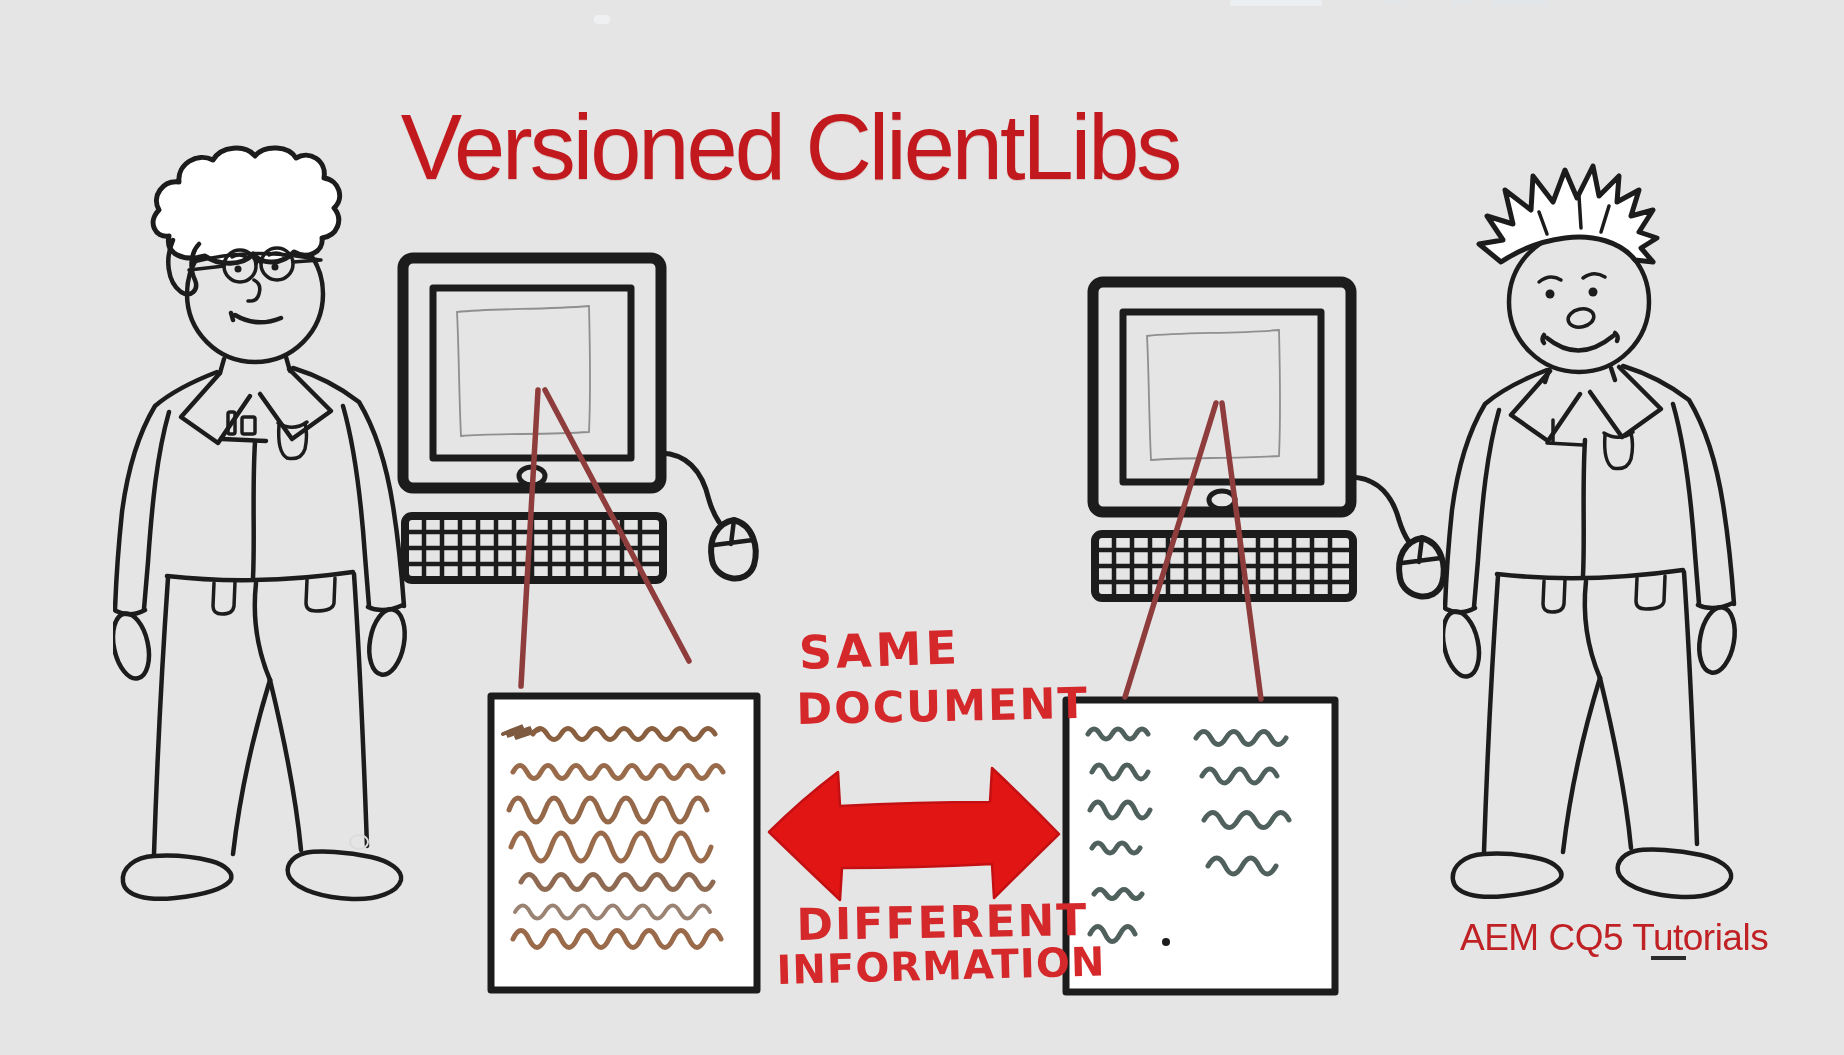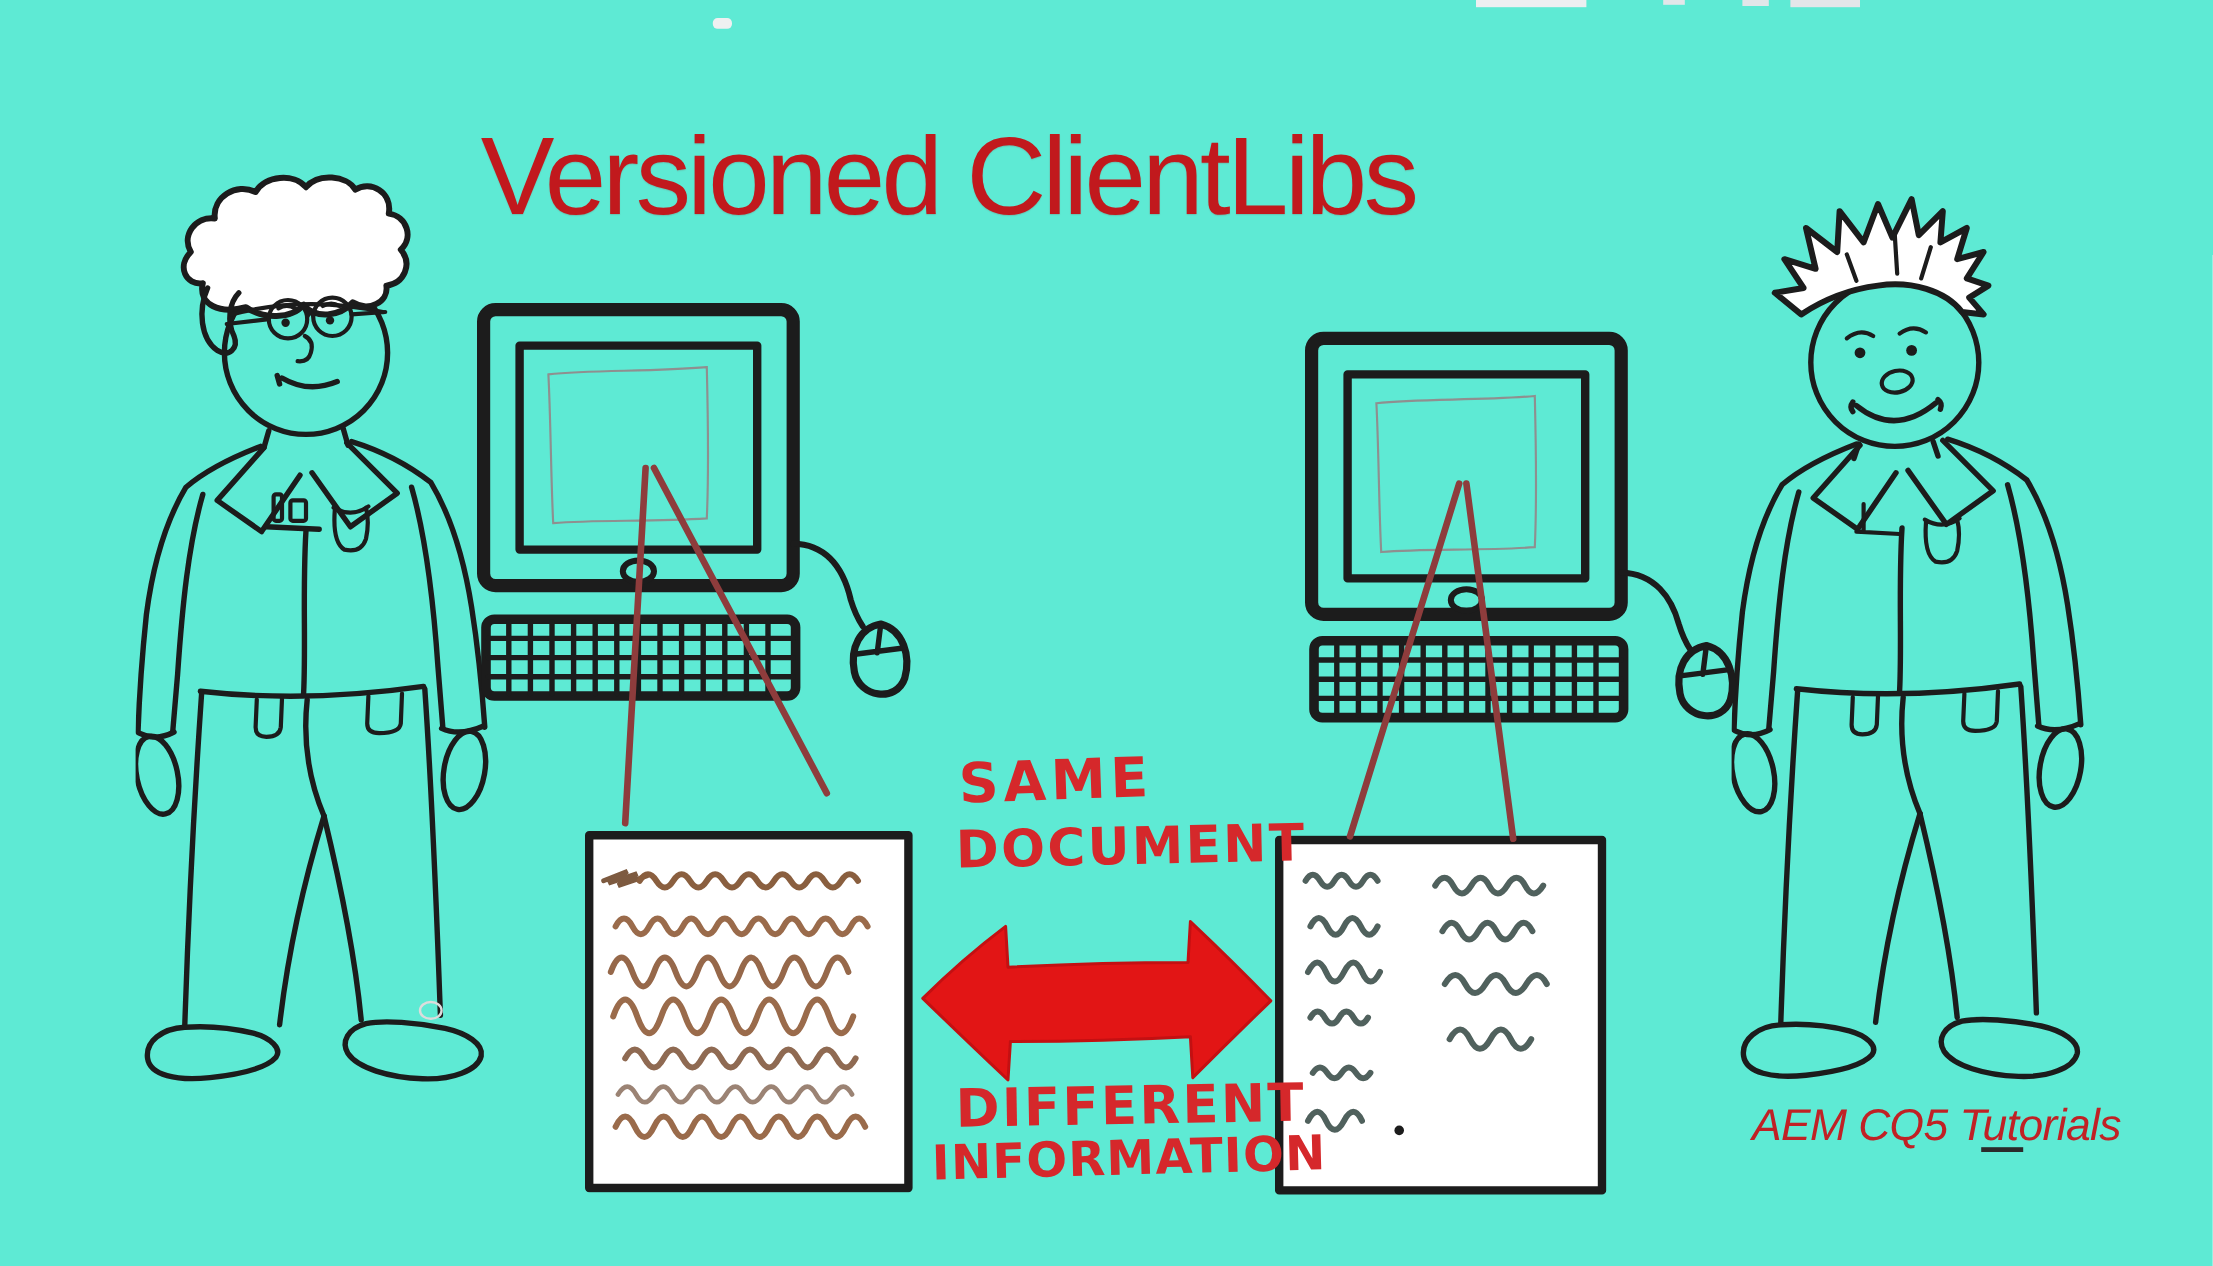--- a/index.html
+++ b/index.html
@@ -1,16 +1,16 @@
 <!DOCTYPE html>
 <html style="--title-red: #c1191d; --marker-red: #d5282b; --arrow-red: #e21515; --arrow-edge: #c31012; --credit-red: #c02125; --projection-red: #8e3c3c; --ink: #1c1c1c; --sketch-gray: #8f8f8f; --scribble-brown: #9a6b4b; --scribble-teal: #50615d;"><head>
 <meta charset="utf-8">
 <style>
   html,body{margin:0;padding:0;background:#fff;}
-  #canvas{position:relative;width:1844px;height:1055px;background:#5eead4;overflow:hidden;
+  #canvas{position:relative;width:1844px;height:1055px;background:#e5e5e5;overflow:hidden;
           font-family:"Liberation Sans",sans-serif;}
   .abs{position:absolute;}
   
   .ink{stroke:var(--ink,#1c1c1c);fill:none;stroke-linecap:round;stroke-linejoin:round;}
   .w3{stroke-width:3.5;} .w4{stroke-width:4.5;} .w5{stroke-width:5;} .w6{stroke-width:6;}
   .w7{stroke-width:7;} .w8{stroke-width:8;} .w11{stroke-width:11;}
   .fill-ink{fill:var(--ink,#1c1c1c);stroke:none;}
   .white-fill{fill:#ffffff;}
   .sketch-gray{stroke:var(--sketch-gray,#8f8f8f);stroke-width:1.8;fill:none;}
   .proj{stroke:var(--projection-red,#8e3c3c);stroke-width:5.5;stroke-linecap:round;fill:none;}
@@ -223,16 +223,16 @@
     <path class="proj" d="M 545 390 L 689 661"></path>
     <path class="proj" d="M 1216 403 L 1125 697"></path>
     <path class="proj" d="M 1222 403 L 1261 699"></path>
   </svg>
 
   <div class="abs marker" style="left:798px;top:626px;font-size:46px;letter-spacing:4px;transform:rotate(-2deg);">SAME</div>
   <div class="abs marker" style="left:796px;top:684px;font-size:43px;letter-spacing:2px;transform:rotate(-1.2deg);">DOCUMENT</div>
   <div class="abs marker" style="left:796px;top:899px;font-size:44px;letter-spacing:2px;transform:rotate(-1deg);">DIFFERENT</div>
   <div class="abs marker" style="left:776px;top:947px;font-size:40px;letter-spacing:1px;transform:rotate(-1.5deg);">INFORMATION</div>
 
-  <div class="abs credit" style="left:1460px;top:917px;font-style:italic;">AEM CQ5 Tutorials</div>
+  <div class="abs credit" style="left:1460px;top:917px;">AEM CQ5 Tutorials</div>
   <div class="abs" style="left:1651px;top:956px;width:35px;height:3.5px;background:#2b2b2b;"></div>
 
 </div>
 
 </body></html>

